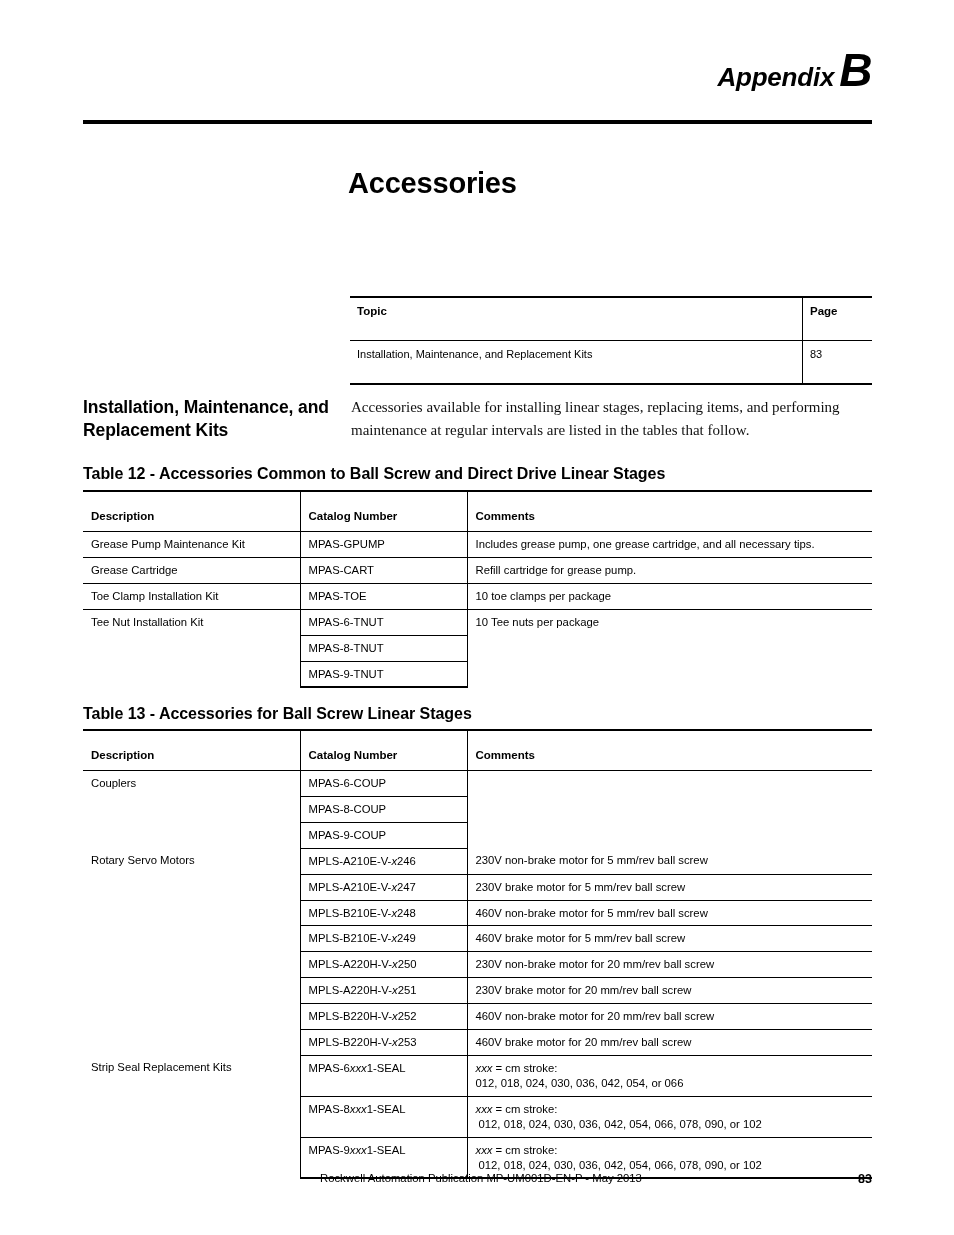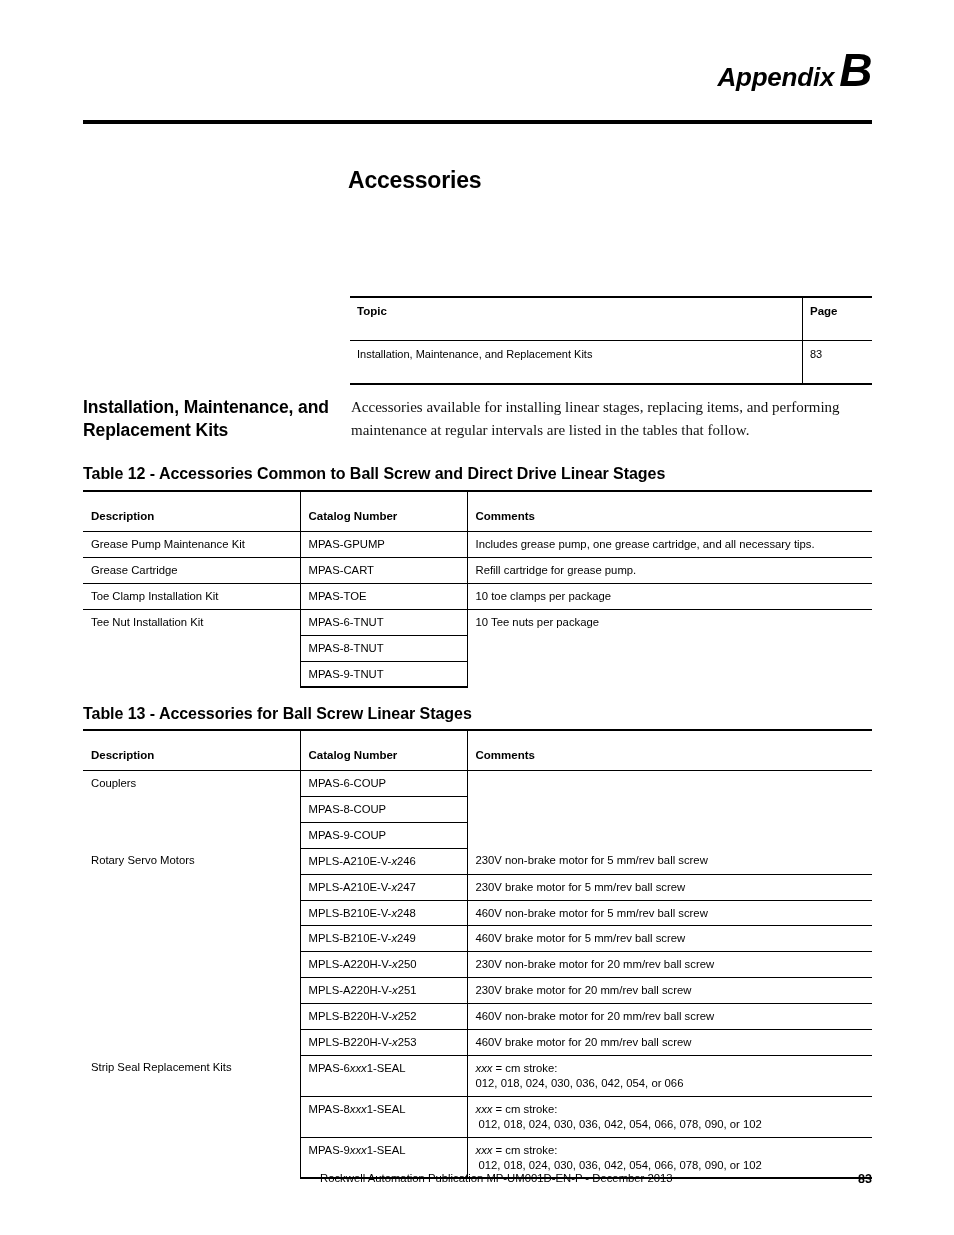--- a/index.html
+++ b/index.html
@@ -54,21 +54,21 @@
     width: 789px;
     height: 4px;
     background: #000;
   }
 
   
   .page-title {
     position: absolute;
     left: 348px;
     top: 168px;
-    font-size: 23px;
+    font-size: 29px;
     font-weight: bold;
     font-stretch: condensed;
     letter-spacing: -0.2px;
     line-height: 1.1;
   }
 
   
   .topic-table {
     position: absolute;
     left: 350px;
@@ -365,17 +365,17 @@
         <td class="cell-cat"><span>MPAS-9</span><span class="ital">xxx</span><span>1-SEAL</span></td>
         <td>
           <span class="sub-line"><span class="ital">xxx</span><span> = cm stroke:</span></span>
           <span class="indent-line">012, 018, 024, 030, 036, 042, 054, 066, 078, 090, or 102</span>
         </td>
       </tr>
     </tbody>
   </table>
 
   <div class="footer">
-    <span class="footer-text">Rockwell Automation Publication MP-UM001D-EN-P - December 2013</span>
+    <span class="footer-text">Rockwell Automation Publication MP-UM001D-EN-P - May 2013</span>
     <span class="footer-page">83</span>
   </div>
 
 </div>
 
 </body></html>

